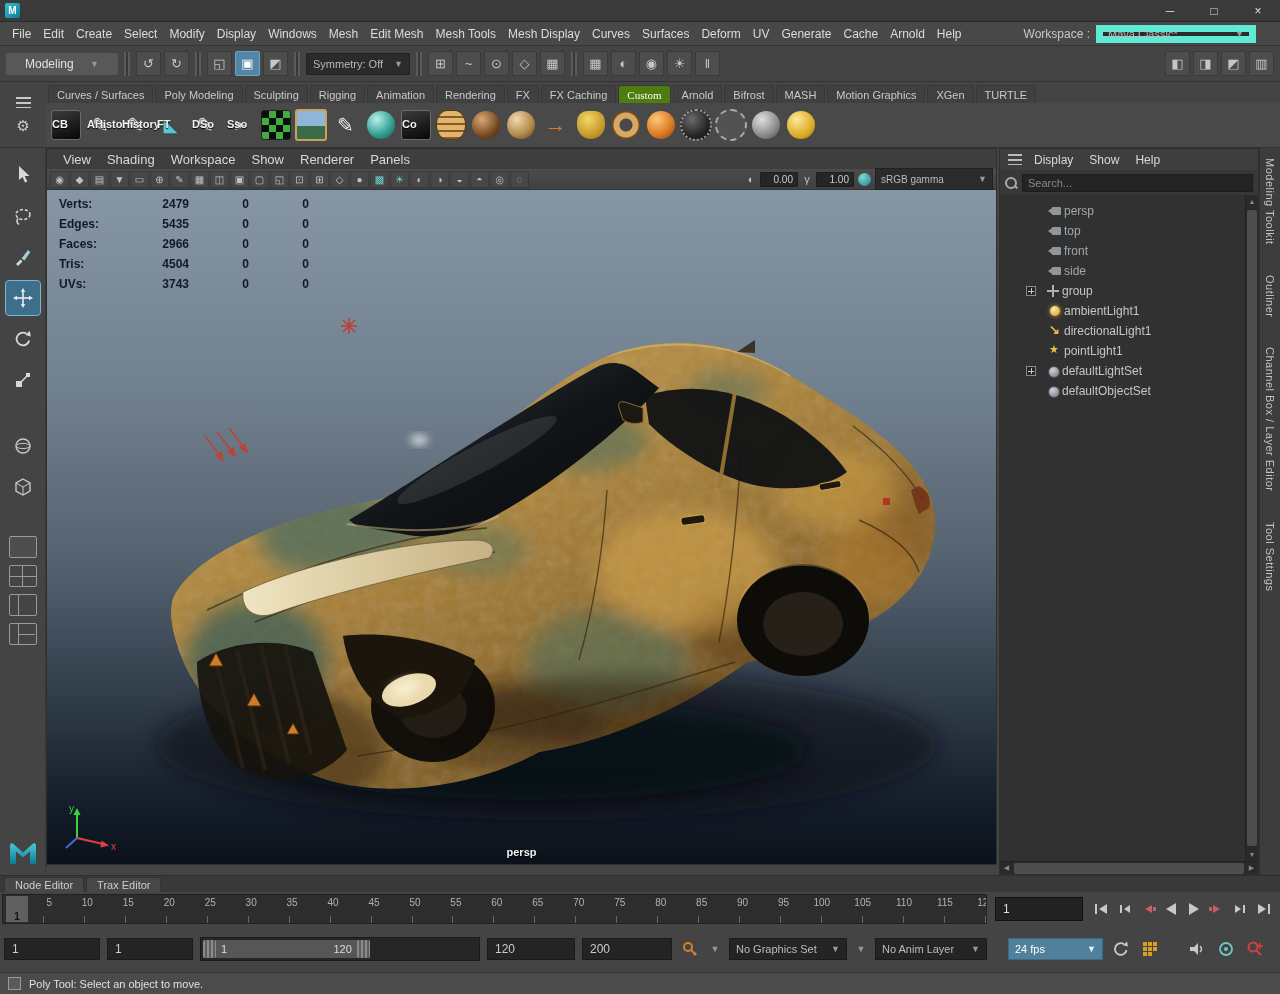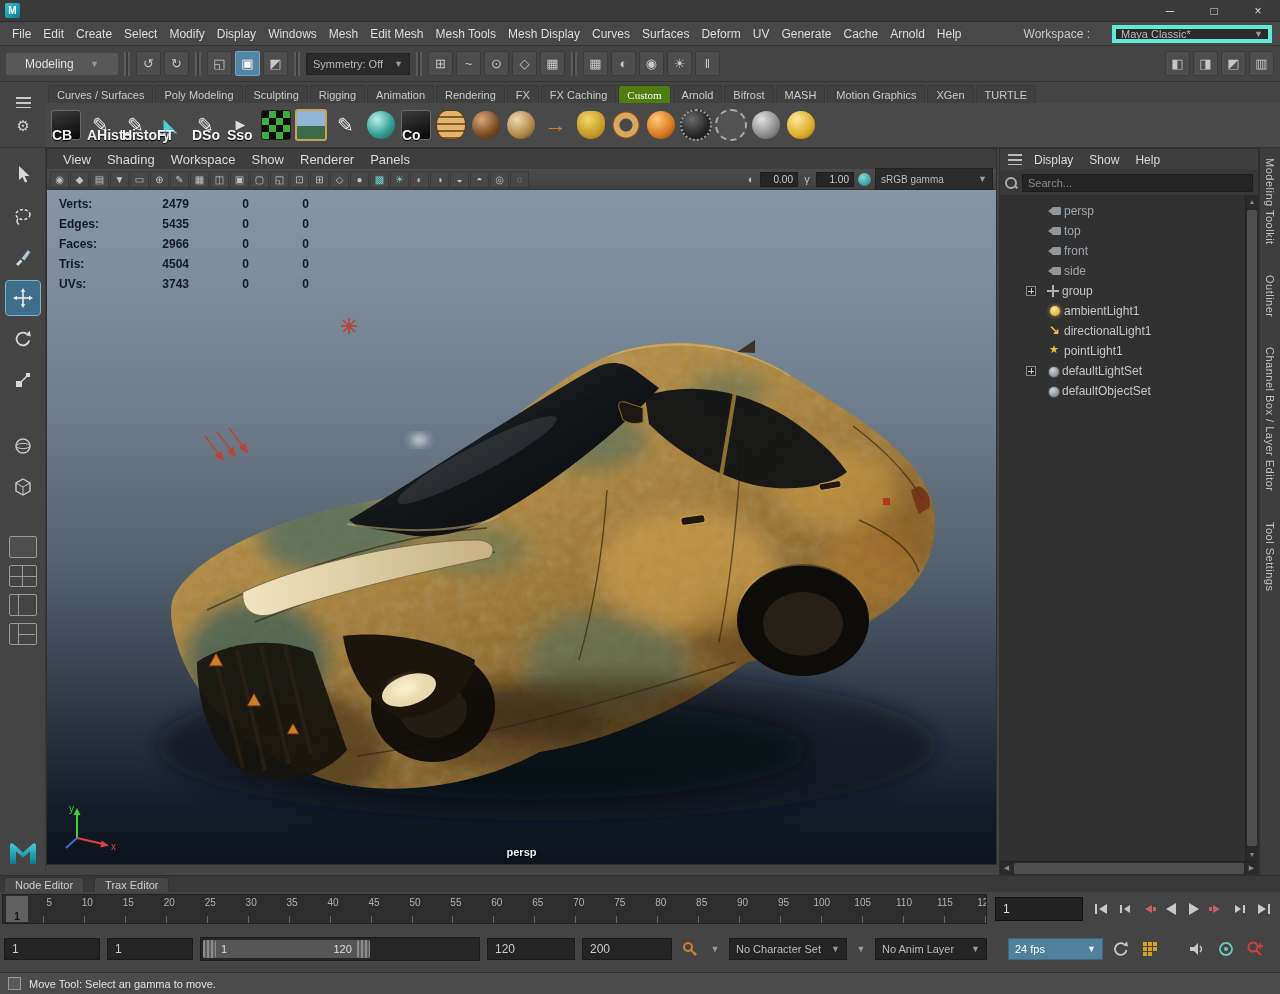--- a/index.html
+++ b/index.html
@@ -14,23 +14,23 @@
               background:linear-gradient(135deg,#35bfd2,#0b7democrat 90%);background:linear-gradient(135deg,#35bfd2,#0b7d96);
               color:#fff;font-weight:bold;font-size:10px;display:flex;align-items:center;justify-content:center;}
   .title-text{color:#e3e3e3;font-size:12px;white-space:nowrap;}
   .win-btns{margin-left:auto;display:flex;height:100%;}
   .win-btn{width:44px;display:flex;align-items:center;justify-content:center;color:#ddd;font-size:12px;}
 
   
   .menubar{position:absolute;left:0;top:22px;width:100%;height:24px;background:#484848;
            display:flex;align-items:center;padding-left:6px;border-bottom:1px solid #333;white-space:nowrap;overflow:hidden;}
   .menu-item{padding:0 6px;color:#dcdcdc;font-size:12px;height:100%;display:flex;align-items:center;}
-  .workspace{margin-left:auto;display:flex;align-items:center;gap:22px;padding-right:8px;}
+  .workspace{margin-left:auto;display:flex;align-items:center;gap:6px;padding-right:24px;}
   .ws-label{color:#c8c8c8;}
-  .ws-select{width:160px;height:18px;background:#2b2b2b;border:4px solid #5eead4;display:flex;
+  .ws-select{width:160px;height:18px;background:#2b2b2b;border:7px solid #5eead4;display:flex;
              align-items:center;justify-content:space-between;padding:0 5px;color:#bbb;font-size:11px;}
 
   
   .statusline{position:absolute;left:0;top:46px;width:100%;height:36px;background:#444;
               display:flex;align-items:center;gap:3px;padding:0 6px;border-bottom:1px solid #333;}
   .grip{width:6px;height:24px;background:repeating-linear-gradient(90deg,#5a5a5a 0 2px,#383838 2px 4px);margin:0 3px;}
   .mode-select{width:112px;height:22px;background:#585858;border-radius:2px;display:flex;align-items:center;
                justify-content:space-between;padding:0 19px;color:#e0e0e0;}
   .sl-icon{width:25px;height:25px;background:#4d4d4d;border:1px solid #3a3a3a;border-radius:2px;
            display:flex;align-items:center;justify-content:center;font-size:13px;color:#c6c6c6;}
@@ -47,21 +47,21 @@
   .gear{color:#c9c9c9;font-size:15px;line-height:1;}
   .shelftabs{position:absolute;left:46px;top:82px;right:0;height:21px;background:#444;display:flex;
              align-items:flex-end;gap:2px;padding-left:2px;overflow:hidden;white-space:nowrap;}
   .shelf-tab{height:18px;padding:0 8px;display:flex;align-items:center;background:#404040;color:#c9c9c9;
              font-size:11px;border:1px solid #383838;border-bottom:none;border-radius:3px 3px 0 0;}
   .shelf-tab.active{background:#4d7c0f;color:#fff;font-family:Liberation Serif, serif;}
   .shelfitems{position:absolute;left:46px;top:103px;right:0;height:45px;background:#494949;display:flex;
               align-items:center;gap:2px;padding:2px 3px;border-bottom:1px solid #333;overflow:hidden;}
   .shelf-item{width:33px;height:38px;position:relative;display:flex;align-items:center;justify-content:center;flex:0 0 auto;}
   .shelf-item::before{content:"";width:28px;height:28px;display:block;}
-  .shelf-item .lbl{position:absolute;left:3px;bottom:1px;font-size:14px;font-weight:bold;color:#f2f2f2;text-shadow:0 1px 1px #000;text-align:right;}
+  .shelf-item .lbl{position:absolute;left:3px;bottom:14px;font-size:11px;font-weight:bold;color:#f2f2f2;text-shadow:0 1px 1px #000;text-align:right;}
   .glyphic::before{width:auto !important;height:auto !important;border:none !important;background:none !important;}
   .si-dark::before{background:linear-gradient(160deg,#3c3c3c,#060606);border:1px solid #6a6a6a;border-radius:3px;}
   .si-pencil::before{content:"✎";font-size:20px;color:#e8e8e8;}
   .si-tri::before{content:"◣";font-size:18px;color:#4ec9d8;}
   .si-cursor::before{content:"►";font-size:16px;color:#ddd;}
   .si-checker::before{background:repeating-conic-gradient(#3fae3f 0 25%,#0c0c0c 0 50%) 0 0/14px 14px;border:1px solid #222;border-radius:3px;}
   .si-photo::before{background:linear-gradient(180deg,#8fb6d6 55%,#3c6b4a 55%);border:2px solid #caa05a;border-radius:3px;}
   .si-ball-teal::before{border-radius:50%;background:radial-gradient(circle at 35% 30%,#b9f0ea,#38a396 55%,#11574e);}
   .si-stack::before{background:repeating-linear-gradient(180deg,#e0b56e 0 5px,#8a5a26 5px 7px);border-radius:45%/60%;border:1px solid #5a3a14;}
   .si-ball-brown::before{border-radius:50%;background:radial-gradient(circle at 35% 30%,#d8a878,#7a4a22 60%,#3a2008);}
@@ -158,21 +158,21 @@
   .ol-hscroll .arr{width:13px;height:13px;color:#888;font-size:7px;display:flex;align-items:center;justify-content:center;}
   .ol-hthumb{flex:1;height:11px;background:#4e4e4e;border-radius:2px;margin:0 1px;}
 
   
   .rightstrip{position:absolute;left:1259px;top:148px;width:21px;height:727px;background:#3d3d3d;
               border-left:1px solid #2e2e2e;display:flex;flex-direction:column;align-items:center;padding-top:10px;gap:30px;}
   .strip-tab{writing-mode:vertical-rl;font-size:11px;color:#c2c2c2;letter-spacing:.5px;}
 
   
   .bottomtabs{position:absolute;left:0;top:875px;width:100%;height:17px;background:#393939;display:flex;
-              align-items:flex-end;padding-left:4px;gap:10px;border-top:1px solid #2e2e2e;}
+              align-items:flex-end;padding-left:4px;gap:2px;border-top:1px solid #2e2e2e;}
   .btab{height:15px;padding:0 10px;background:#474747;border:1px solid #333;border-bottom:none;
         border-radius:3px 3px 0 0;font-size:11px;color:#ccc;display:flex;align-items:center;}
 
   
   .timeline{position:absolute;left:0;top:892px;width:100%;height:34px;background:#444;display:flex;align-items:center;}
   .tl-strip{position:relative;flex:0 0 985px;height:30px;background:#2d2d2d;border:1px solid #222;margin-left:2px;
             display:flex;overflow:hidden;}
   .tl-cell{flex:1;position:relative;}
   .tl-cell::after{content:"";position:absolute;right:0;bottom:0;height:7px;width:1px;background:#666;}
   .tl-num{position:absolute;right:-8px;top:2px;font-size:10px;color:#b2b2b2;}
@@ -1069,21 +1069,21 @@
     <div class="num-field" style="width:90px">200</div>
     <div class="rr-icon">
       <svg width="18" height="18" viewBox="0 0 18 18">
           <circle cx="7" cy="7" r="4" fill="none" stroke="#d08030" stroke-width="2"></circle>
           <line x1="10" y1="10" x2="15" y2="15" stroke="#d08030" stroke-width="2"></line>
           <line x1="13" y1="15" x2="15" y2="13" stroke="#d08030" stroke-width="2"></line>
         </svg>
     </div>
     <div class="mini-arrow">▼</div>
     <div class="sel-field" style="width:118px">
-      <span>No Character Set</span>
+      <span>No Graphics Set</span>
       <span class="caret">▼</span>
     </div>
     <div class="mini-arrow">▼</div>
     <div class="sel-field" style="width:112px">
       <span>No Anim Layer</span>
       <span class="caret">▼</span>
     </div>
     <div class="fps-field" style="margin-left:14px">
       <span>24 fps</span>
       <span class="caret" style="color:#e8f2f8">▼</span>
@@ -1125,16 +1125,16 @@
           <circle cx="7" cy="7" r="4.5" fill="none" stroke="#d04040" stroke-width="2"></circle>
           <line x1="10" y1="10" x2="15" y2="15" stroke="#d04040" stroke-width="2"></line>
           <line x1="14" y1="3" x2="14" y2="9" stroke="#d04040" stroke-width="1.6"></line>
           <line x1="11" y1="6" x2="17" y2="6" stroke="#d04040" stroke-width="1.6"></line>
         </svg>
     </div>
   </div>
 
   <div class="helpline">
     <span class="help-ico"></span>
-    <span>Move Tool: Select an gamma to move.</span>
+    <span>Poly Tool: Select an object to move.</span>
   </div>
 
 </div>
 
 </body></html>

